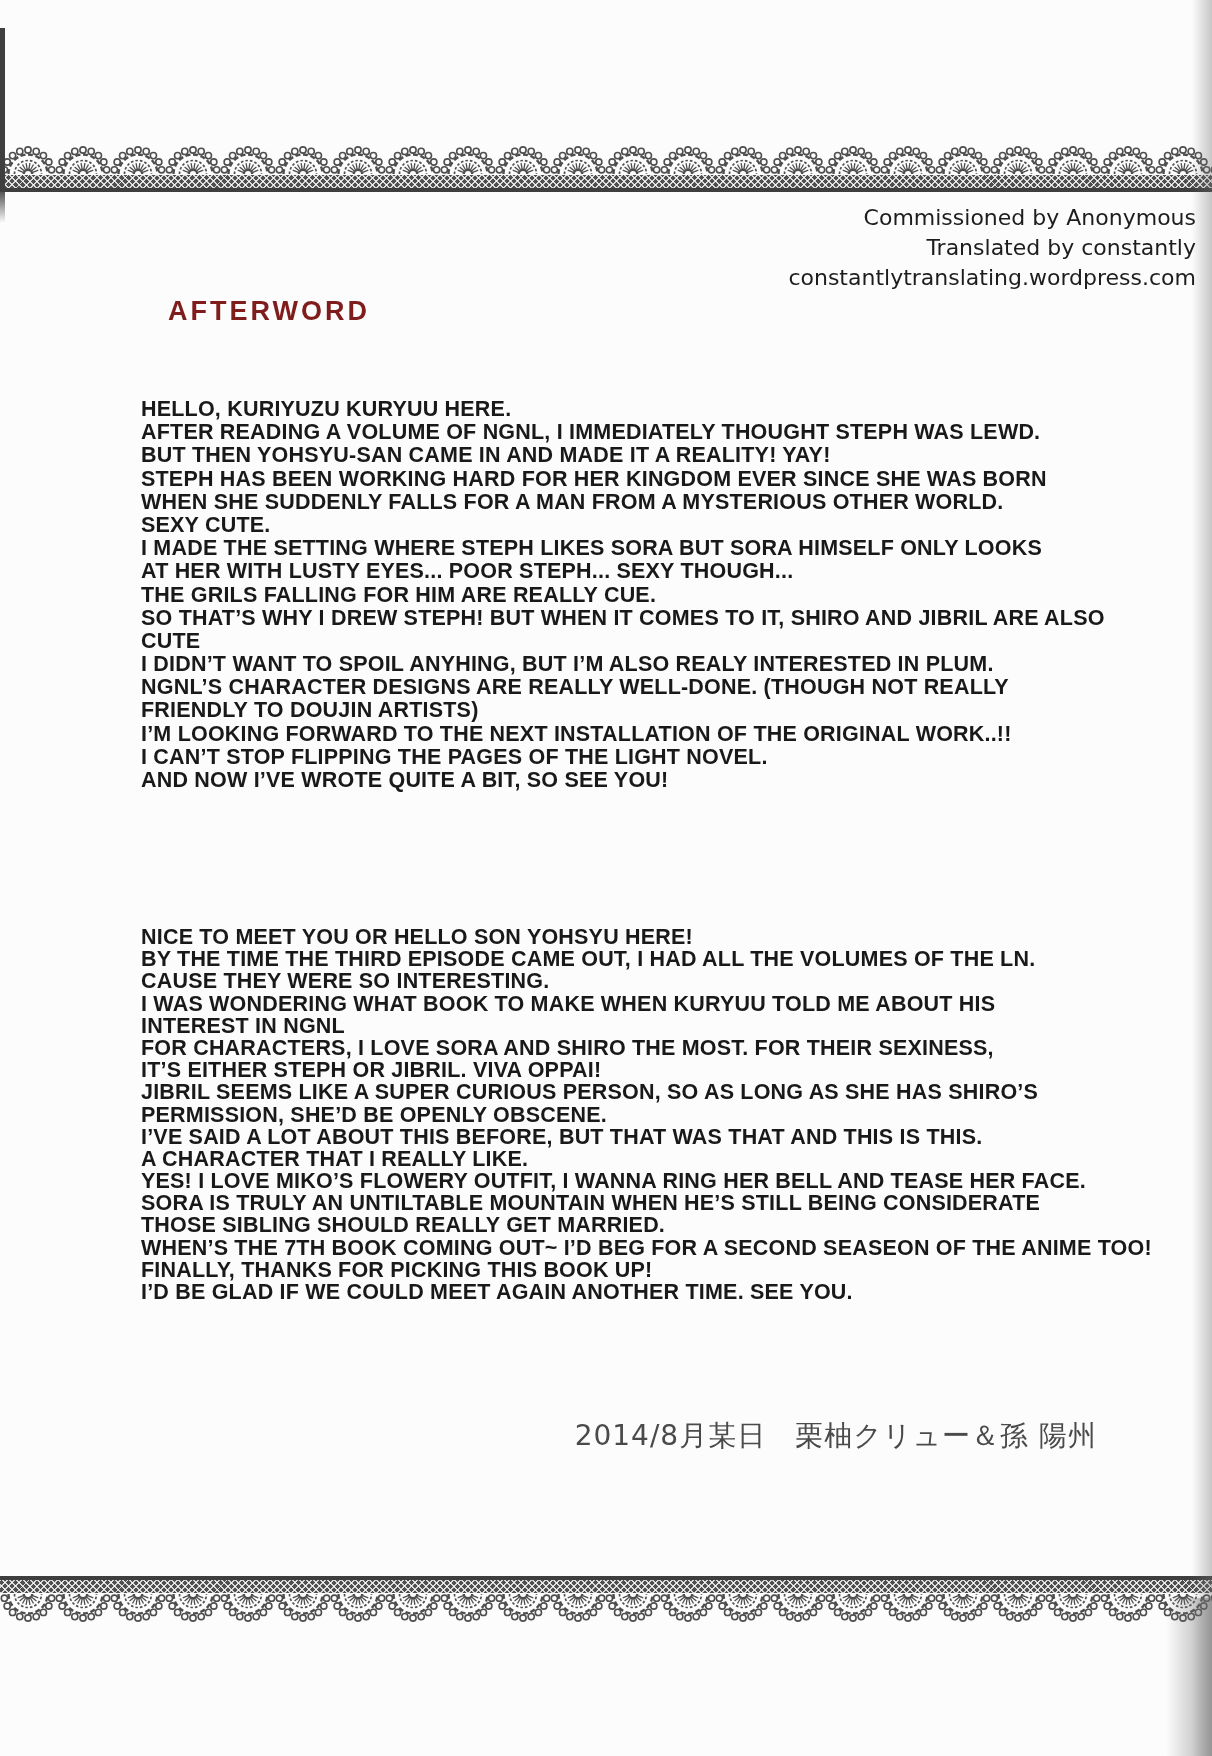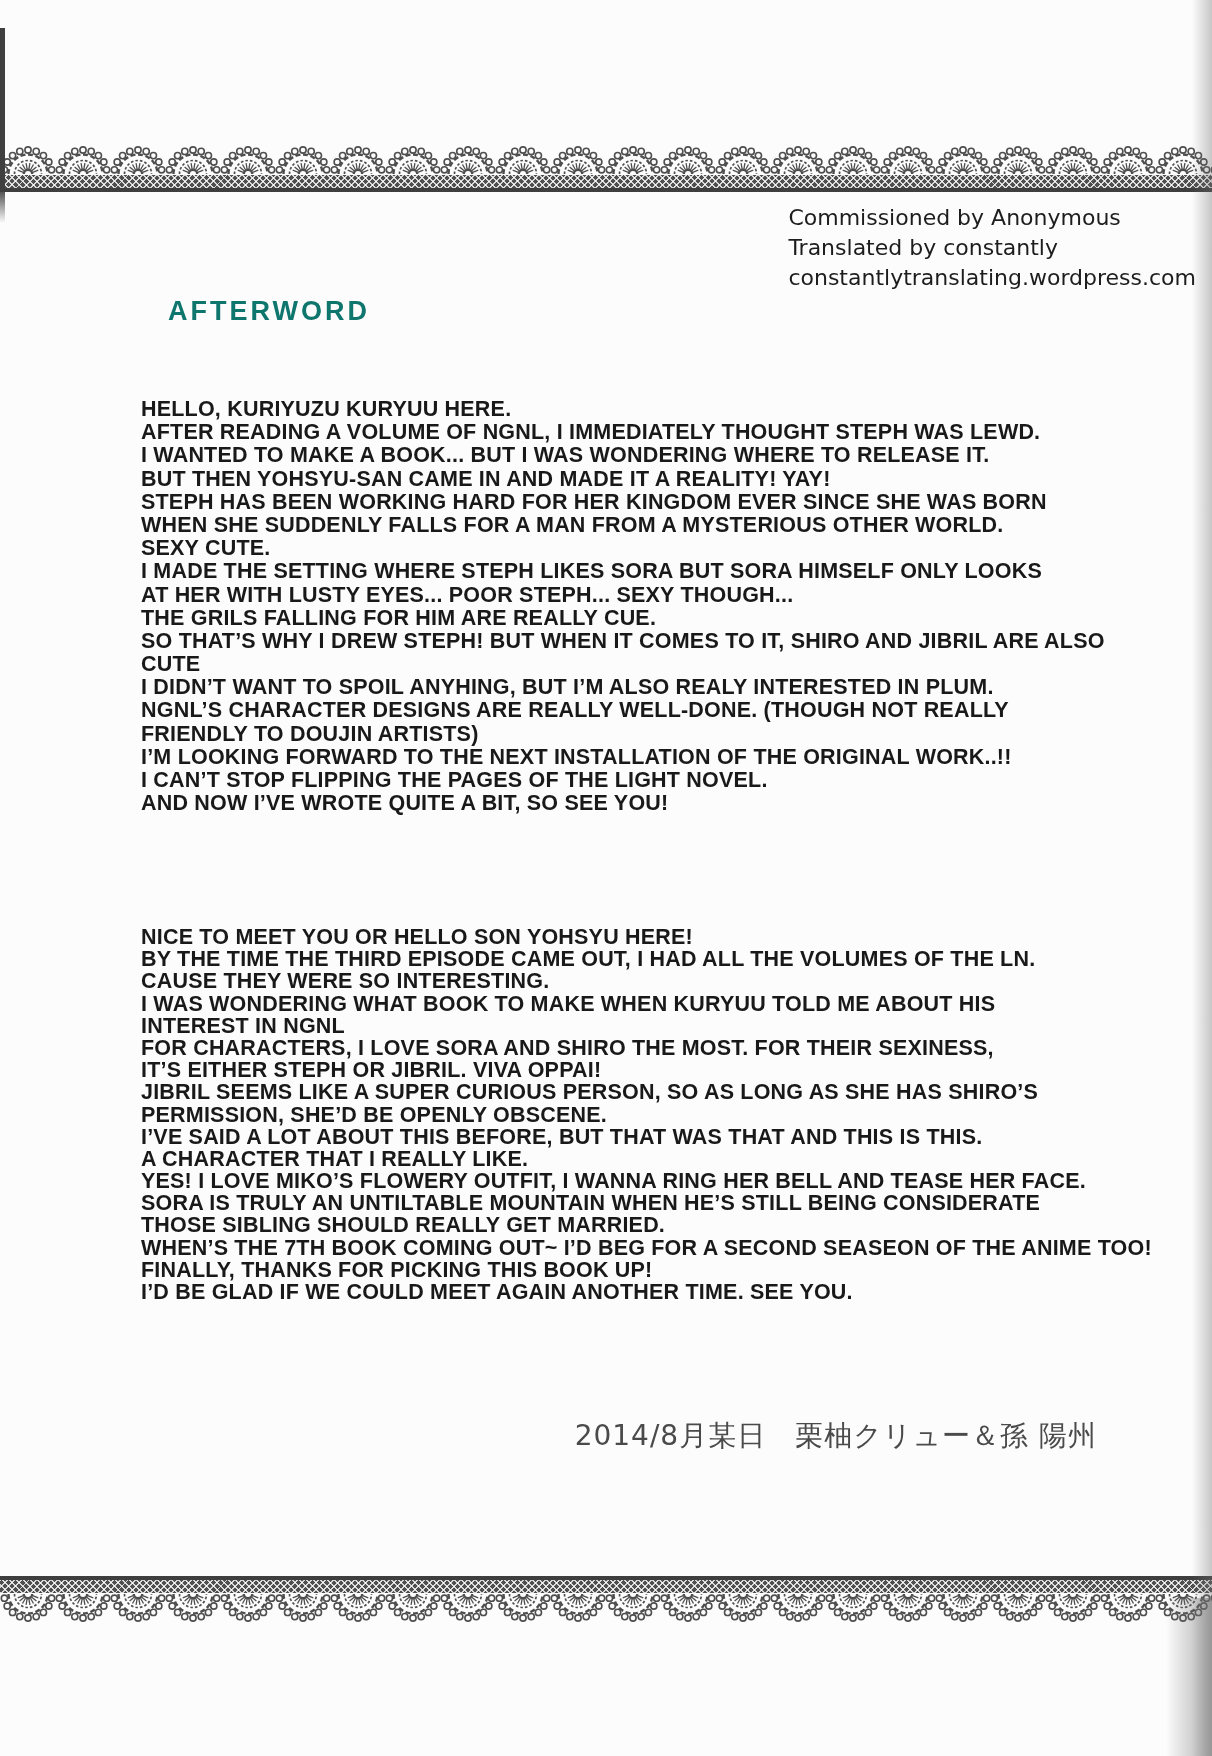--- a/index.html
+++ b/index.html
@@ -29,27 +29,27 @@
   .lace-bottom .rule{top:0;}
   
   .edge-left{position:absolute;left:0;top:28px;width:5px;height:195px;
     background:linear-gradient(#3f3f3f 0,#3f3f3f 82%,rgba(63,63,63,0) 100%);}
   .edge-right{position:absolute;right:0;top:0;width:20px;height:100%;
     background:linear-gradient(to right,rgba(110,110,110,0),rgba(110,110,110,.38));}
   .edge-right-bottom{position:absolute;right:0;top:1598px;width:46px;height:158px;
     background:linear-gradient(to right,rgba(110,110,110,0),rgba(110,110,110,.55));}
   
   .credits{
-    position:absolute;top:203px;right:16px;
+    position:absolute;top:203px;right:16px;text-align:right;
     font-family:"DejaVu Sans",sans-serif;font-size:22px;line-height:30px;
     color:#1d1d1d;white-space:nowrap;
   }
   .heading{
     position:absolute;left:168px;top:296px;
-    font-size:27px;font-weight:bold;letter-spacing:3px;color:#0f766e;
+    font-size:27px;font-weight:bold;letter-spacing:3px;color:#7f1d1d;
   }
   .para{
     position:absolute;left:141px;width:1055px;
     color:#191919;font-weight:bold;font-size:21.5px;letter-spacing:.2px;
     white-space:nowrap;
   }
   .p1{top:398px;}
   .p1 .text-line{height:23.2px;line-height:23.2px;}
   .p2{top:926px;}
   .p2 .text-line{height:22.2px;line-height:22.2px;}
@@ -124,21 +124,20 @@
     <div>Commissioned by Anonymous</div>
     <div>Translated by constantly</div>
     <div>constantlytranslating.wordpress.com</div>
   </div>
 
   <div class="heading">AFTERWORD</div>
 
   <div class="para p1">
       <div class="text-line">HELLO, KURIYUZU KURYUU HERE.</div>
       <div class="text-line">AFTER READING A VOLUME OF NGNL, I IMMEDIATELY THOUGHT STEPH WAS LEWD.</div>
-      <div class="text-line">I WANTED TO MAKE A BOOK... BUT I WAS WONDERING WHERE TO RELEASE IT.</div>
       <div class="text-line">BUT THEN YOHSYU-SAN CAME IN AND MADE IT A REALITY! YAY!</div>
       <div class="text-line">STEPH HAS BEEN WORKING HARD FOR HER KINGDOM EVER SINCE SHE WAS BORN</div>
       <div class="text-line">WHEN SHE SUDDENLY FALLS FOR A MAN FROM A MYSTERIOUS OTHER WORLD.</div>
       <div class="text-line">SEXY CUTE.</div>
       <div class="text-line">I MADE THE SETTING WHERE STEPH LIKES SORA BUT SORA HIMSELF ONLY LOOKS</div>
       <div class="text-line">AT HER WITH LUSTY EYES... POOR STEPH... SEXY THOUGH...</div>
       <div class="text-line">THE GRILS FALLING FOR HIM ARE REALLY CUE.</div>
       <div class="text-line">SO THAT’S WHY I DREW STEPH! BUT WHEN IT COMES TO IT, SHIRO AND JIBRIL ARE ALSO</div>
       <div class="text-line">CUTE</div>
       <div class="text-line">I DIDN’T WANT TO SPOIL ANYHING, BUT I’M ALSO REALY INTERESTED IN PLUM.</div>

